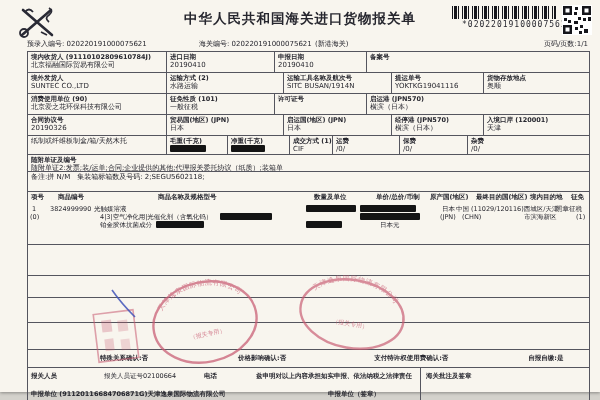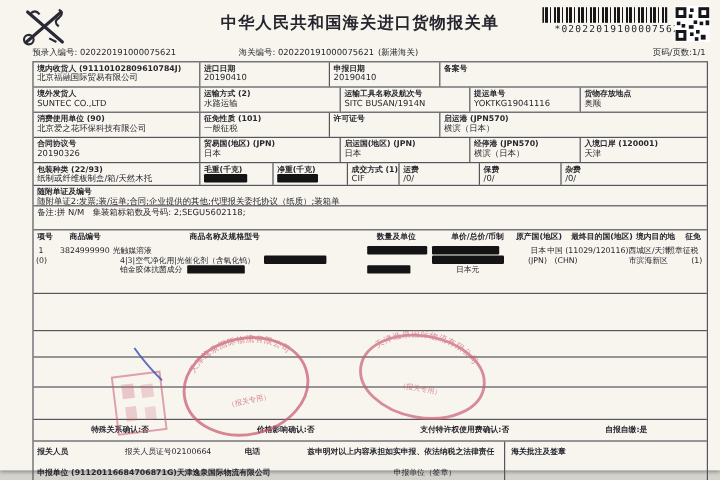--- a/index.html
+++ b/index.html
@@ -181,21 +181,20 @@
             <div class="val">横滨（日本）</div>
           </div>
         <div class="cell" style="flex:1">
             <div class="lab">入境口岸 (120001)</div>
             <div class="val">天津</div>
           </div>
       </div>
 
       <div class="trow" style="height:18px">
         <div class="cell" style="width:138px">
-            <div class="lab">包装种类 (22/93)</div>
             <div class="val">纸制或纤维板制盒/箱/天然木托</div>
           </div>
         <div class="cell" style="width:61px">
             <div class="lab">毛重(千克)</div>
             <div class="redact" style="width:36px"></div>
           </div>
         <div class="cell" style="width:62px">
             <div class="lab">净重(千克)</div>
             <div class="redact" style="width:34px"></div>
           </div>
@@ -263,35 +262,35 @@
         <span class="gl1" style="left:528px">照章征税</span>
         <span class="gl2" style="left:548px">(1)</span>
       </div>
 
       <div class="rule" style="height:30px"></div>
       <div class="rule" style="height:21px"></div>
       <div class="rule" style="height:24px"></div>
       <div class="rule" style="height:26px"></div>
 
       <div class="confirm">
-        <span style="margin-left:48px">特殊关系确认:否</span>
+        <span style="margin-left:72px">特殊关系确认:否</span>
         <span style="margin-left:90px">价格影响确认:否</span>
         <span style="margin-left:88px">支付特许权使用费确认:否</span>
         <span style="margin-left:80px">自报自缴:是</span>
       </div>
 
       <div class="agent">
         <div class="vline"></div>
         <span style="left:3px;top:4px;font-weight:bold">报关人员</span>
         <span style="left:76px;top:4px">报关人员证号02100664</span>
         <span style="left:176px;top:4px;font-weight:bold">电话</span>
         <span style="left:228px;top:4px;font-weight:bold">兹申明对以上内容承担如实申报、依法纳税之法律责任</span>
         <span style="left:398px;top:4px;font-weight:bold">海关批注及签章</span>
         <span style="left:3px;top:22px;font-weight:bold">申报单位 (91120116684706871G)天津逸泉国际物流有限公司</span>
-        <span style="left:300px;top:22px;font-weight:normal">申报单位（签章）</span>
+        <span style="left:300px;top:22px;font-weight:bold">申报单位（签章）</span>
       </div>
     </div>
 
     <svg class="overlay" width="600" height="400" viewBox="0 0 600 400">
       <defs>
         <path id="arcA" d="M -40 14 A 46 34 0 1 1 40 14" fill="none"></path>
         <path id="arcB" d="M -40 12 A 46 30 0 1 1 40 12" fill="none"></path>
       </defs>
 
       <g transform="translate(205,322) rotate(-12)" opacity="0.72">

